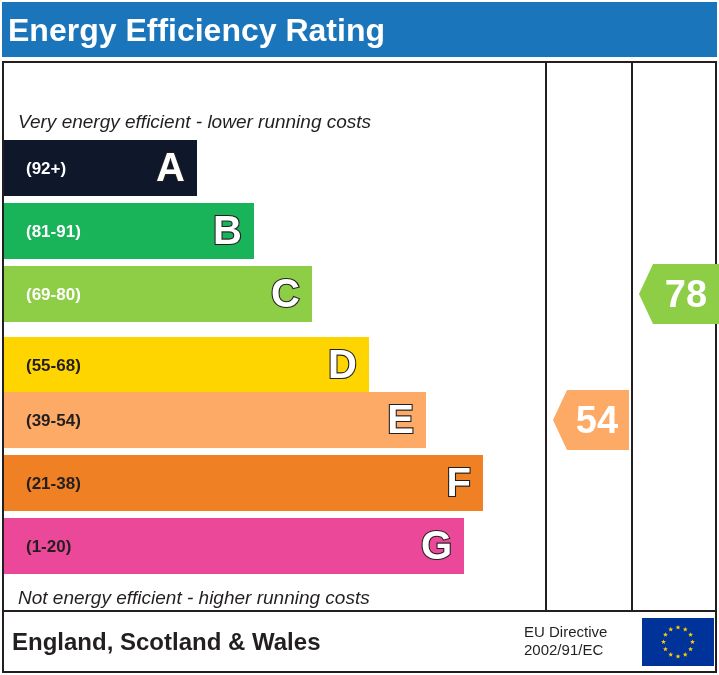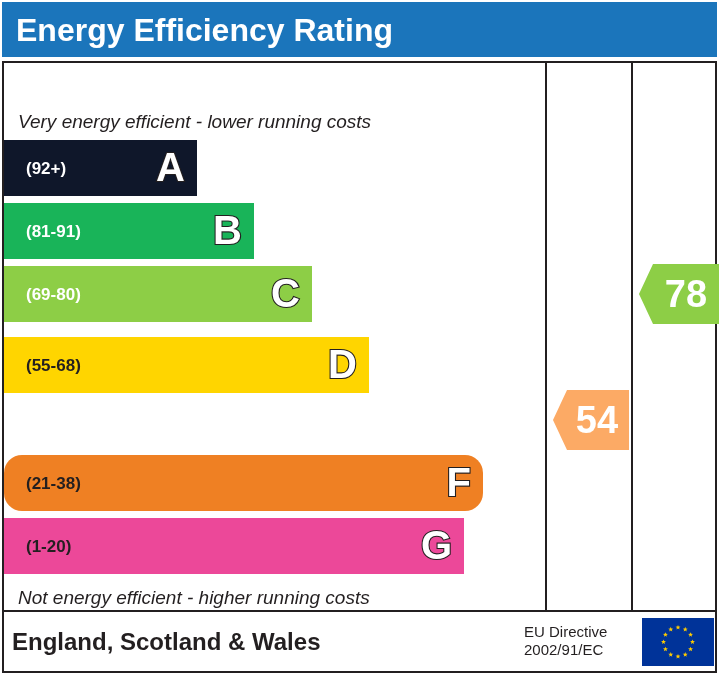--- a/index.html
+++ b/index.html
@@ -17,21 +17,21 @@
   .title-bar{
     position:absolute;left:2px;top:2px;width:715px;height:55px;
     background:#1B75BB;
     display:flex;align-items:center;
   }
   .title-bar .title-text{
     color:#ffffff;
     font-size:32px;
     font-weight:bold;
     letter-spacing:0px;
-    padding-left:14px;
+    padding-left:6px;
     line-height:1;
   }
 
   
   .table-frame{
     position:absolute;left:2px;top:61px;width:715px;height:551px;
     border:2px solid #231f20;
     box-sizing:border-box;
     background:#ffffff;
   }
@@ -162,21 +162,25 @@
             <span class="letter">B</span>
           </div>
           <div class="band" style="top: 126px; width: 308px; background: rgb(141, 206, 70);">
             <span class="range" style="color: rgb(255, 255, 255);">(69-80)</span>
             <span class="letter">C</span>
           </div>
           <div class="band" style="top: 197px; width: 365px; background: rgb(255, 213, 0);">
             <span class="range" style="color: rgb(35, 31, 32);">(55-68)</span>
             <span class="letter">D</span>
           </div>
-          <div class="band" style="top: 315px; width: 479px; background: rgb(239, 128, 35); border-radius: 18px;">
+          <div class="band" style="top: 252px; width: 422px; background: rgb(252, 170, 101);">
+            <span class="range" style="color: rgb(35, 31, 32);">(39-54)</span>
+            <span class="letter">E</span>
+          </div>
+          <div class="band" style="top: 315px; width: 479px; background: rgb(239, 128, 35);">
             <span class="range" style="color: rgb(35, 31, 32);">(21-38)</span>
             <span class="letter">F</span>
           </div>
           <div class="band" style="top: 378px; width: 460px; background: #ec4899;">
             <span class="range" style="color: rgb(35, 31, 32);">(1-20)</span>
             <span class="letter">G</span>
           </div>
         </div>
       <div class="caption bottom">Not energy efficient - higher running costs</div>
     </div>

